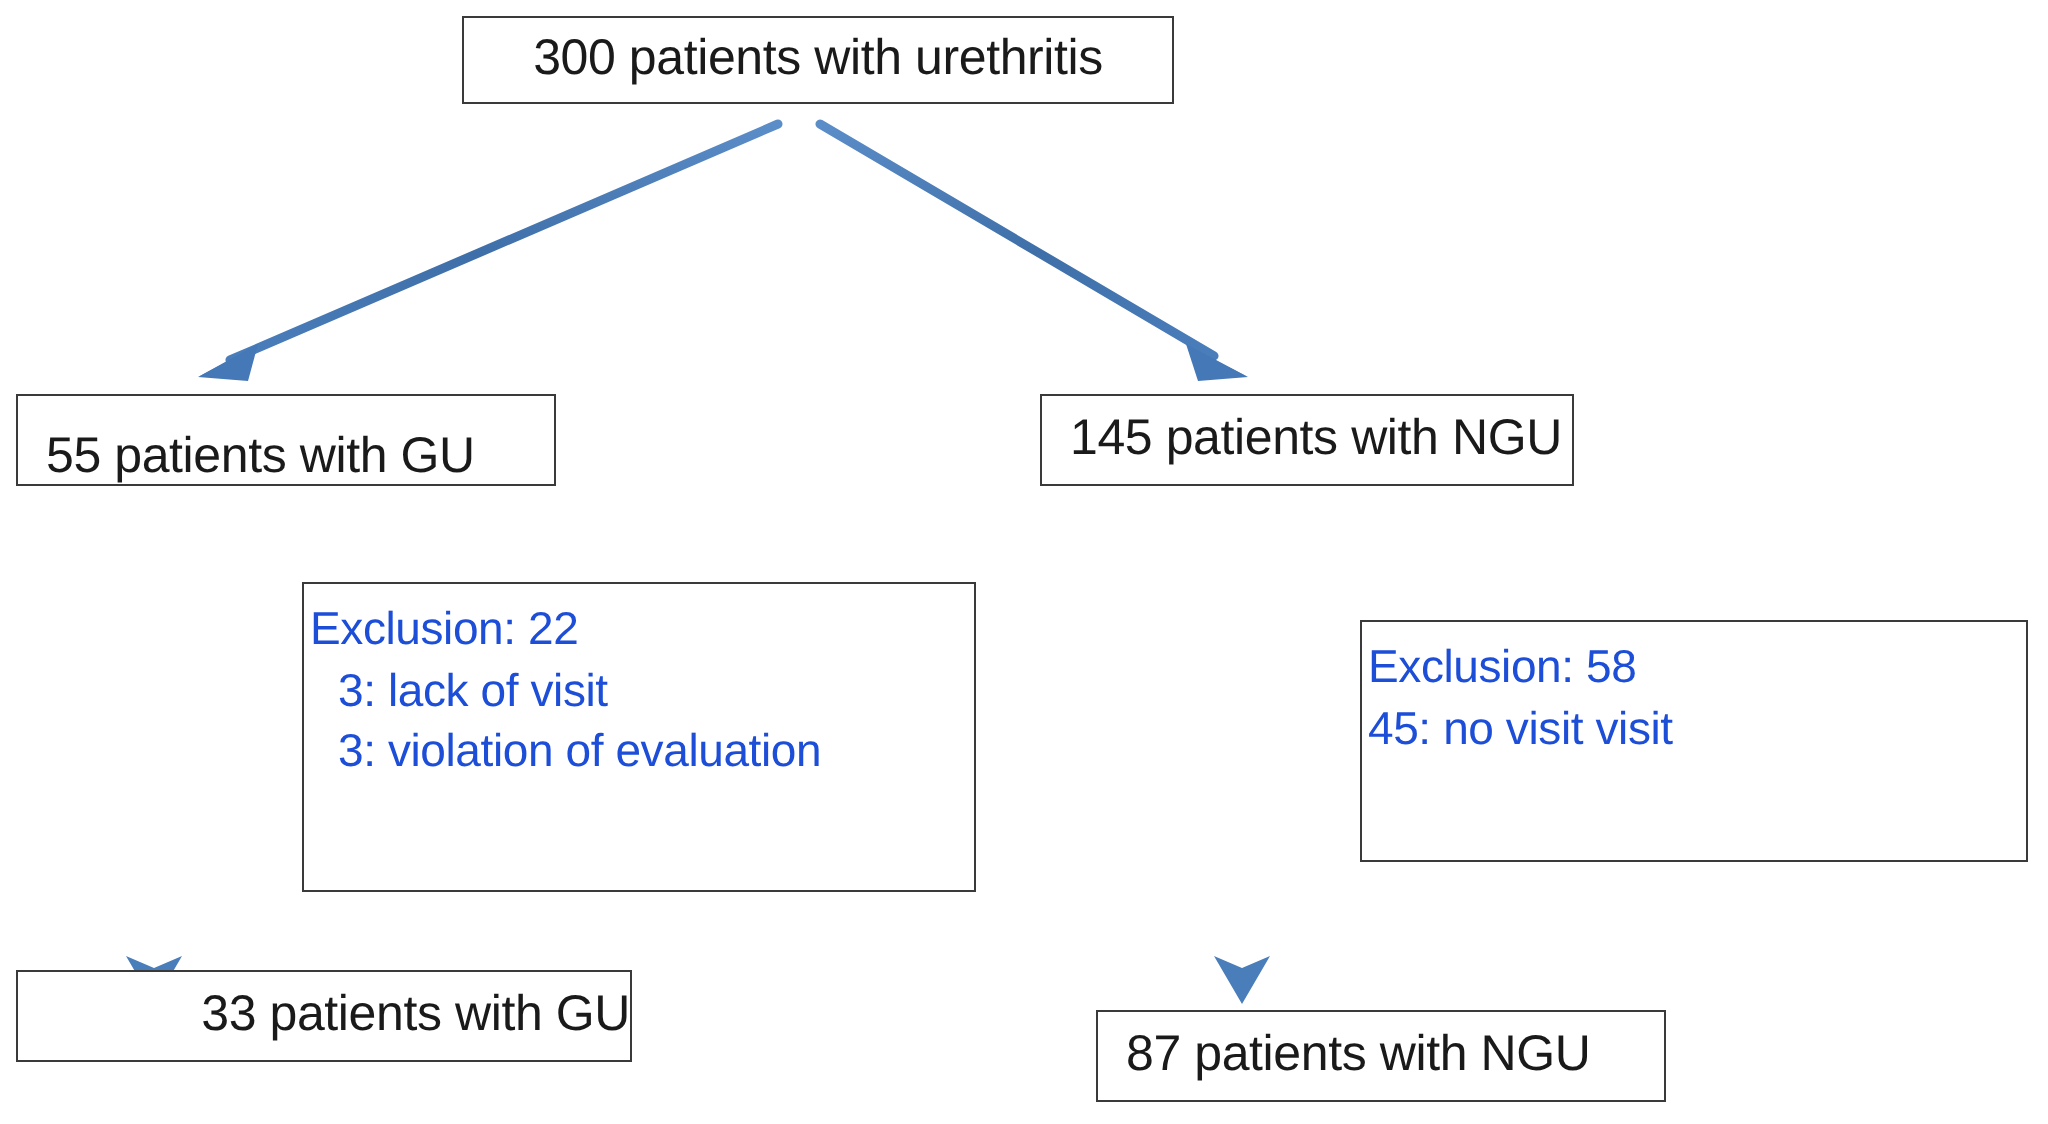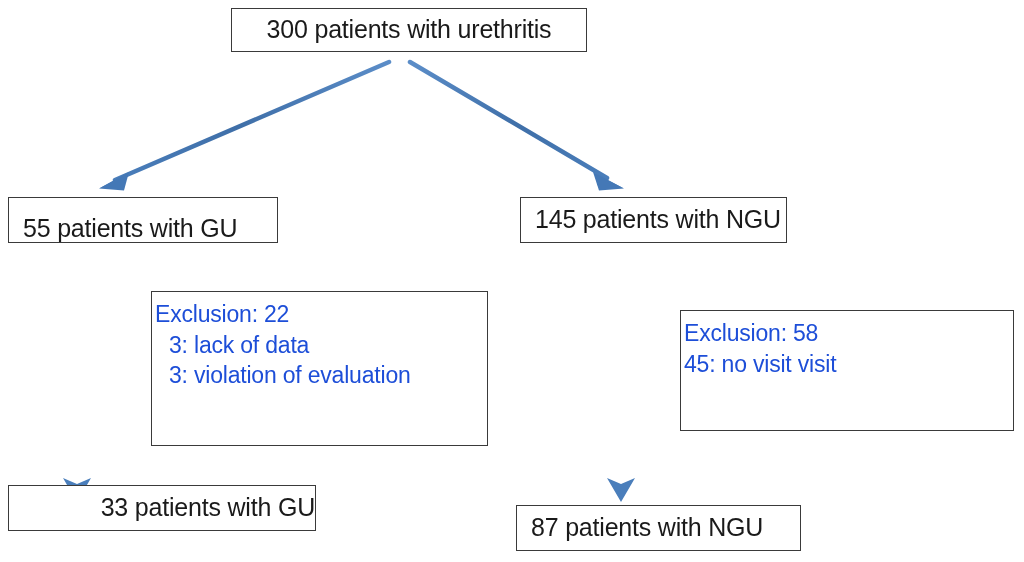--- a/index.html
+++ b/index.html
@@ -114,30 +114,30 @@
   <div class="node-box" style="left:8px; top:197px; width:270px; height:46px;align-items:flex-end;">
     <span>55 patients with GU</span>
   </div>
 
   <div class="node-box" style="left:520px; top:197px; width:267px; height:46px;">
     <span>145 patients with NGU</span>
   </div>
 
   <div class="note-box" style="left:151px; top:291px; width:337px; height:155px;">
     <span class="note-line">Exclusion: 22</span>
-    <span class="note-line indent">3: lack of data</span>
+    <span class="note-line indent">3: lack of visit</span>
     <span class="note-line indent">3: violation of evaluation</span>
   </div>
 
   <div class="note-box" style="left:680px; top:288px; width:334px; height:121px;margin-top:22px;">
     <span class="note-line">Exclusion: 58</span>
     <span class="note-line">45: no visit visit</span>
   </div>
 
   <div class="node-box" style="left:8px; top:485px; width:308px; height:46px;justify-content:flex-end;">
     <span>33 patients with GU</span>
   </div>
 
-  <div class="node-box" style="left:516px; top:505px; width:285px; height:46px;">
+  <div class="node-box" style="left:548px; top:505px; width:285px; height:46px;">
     <span>87 patients with NGU</span>
   </div>
 
 </div>
 
 </body></html>

